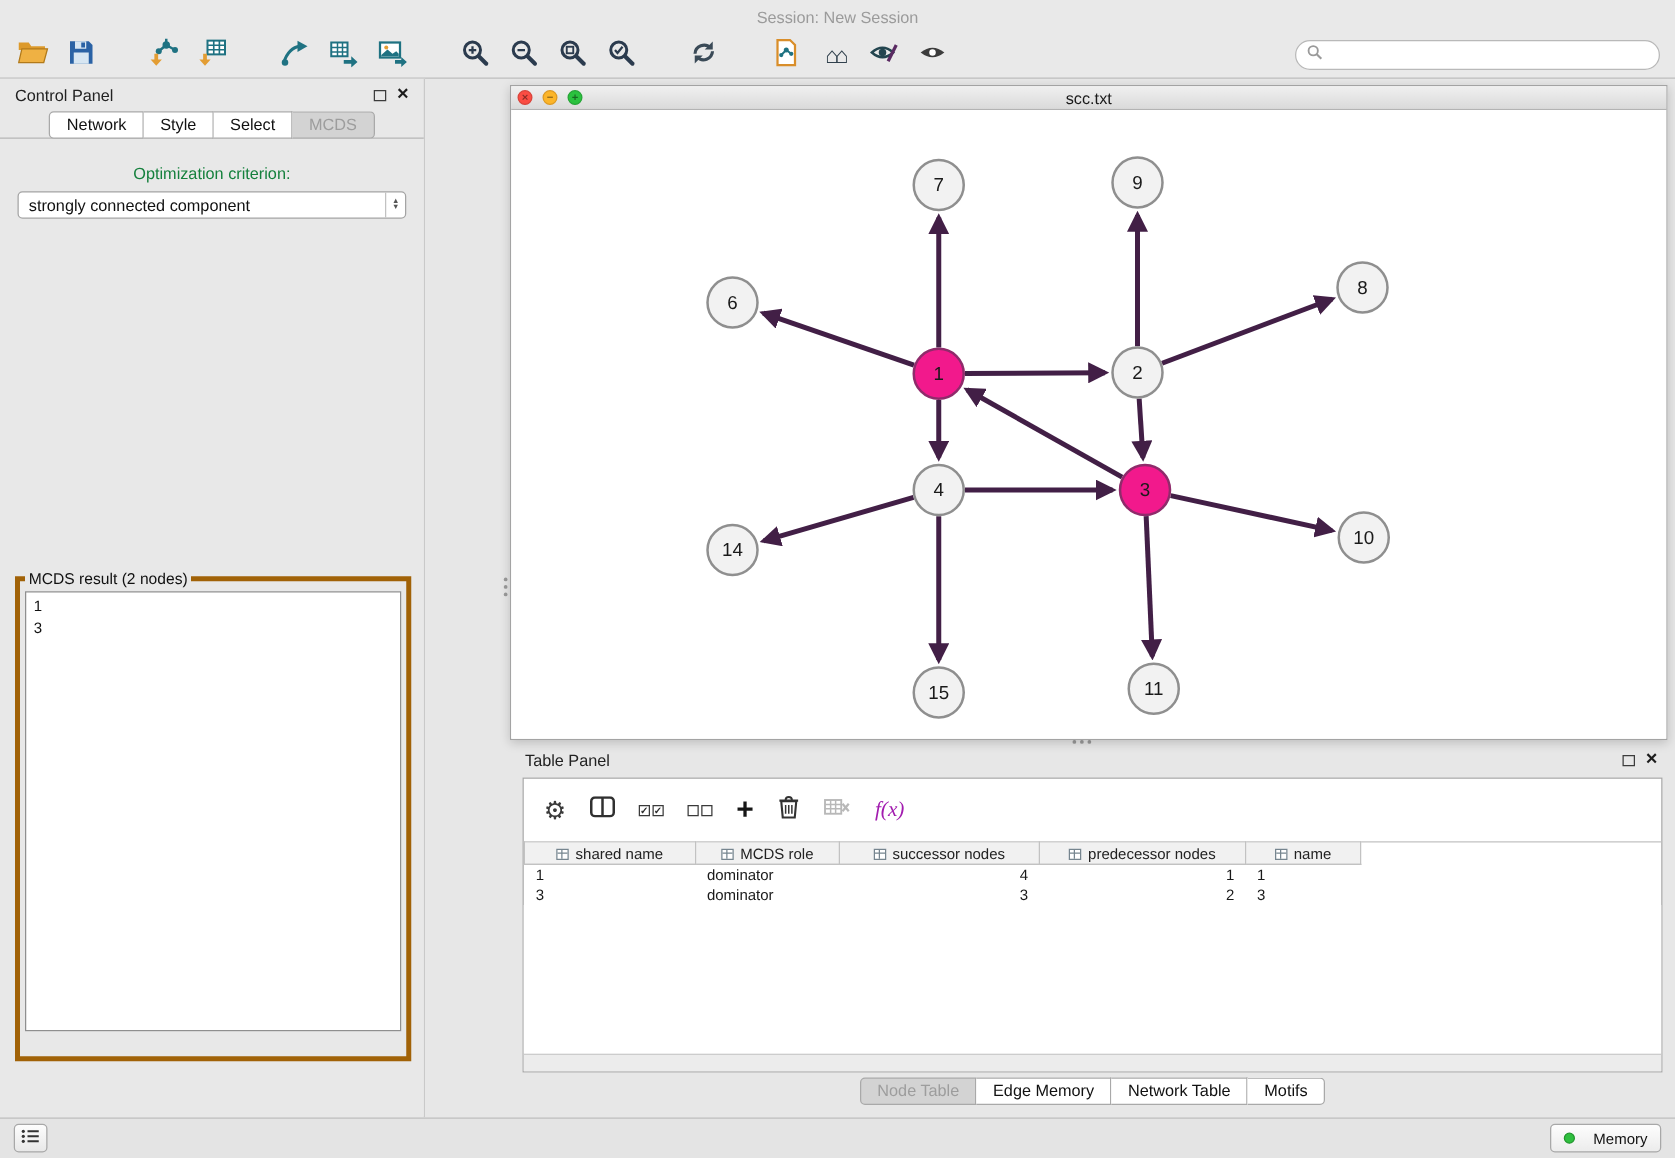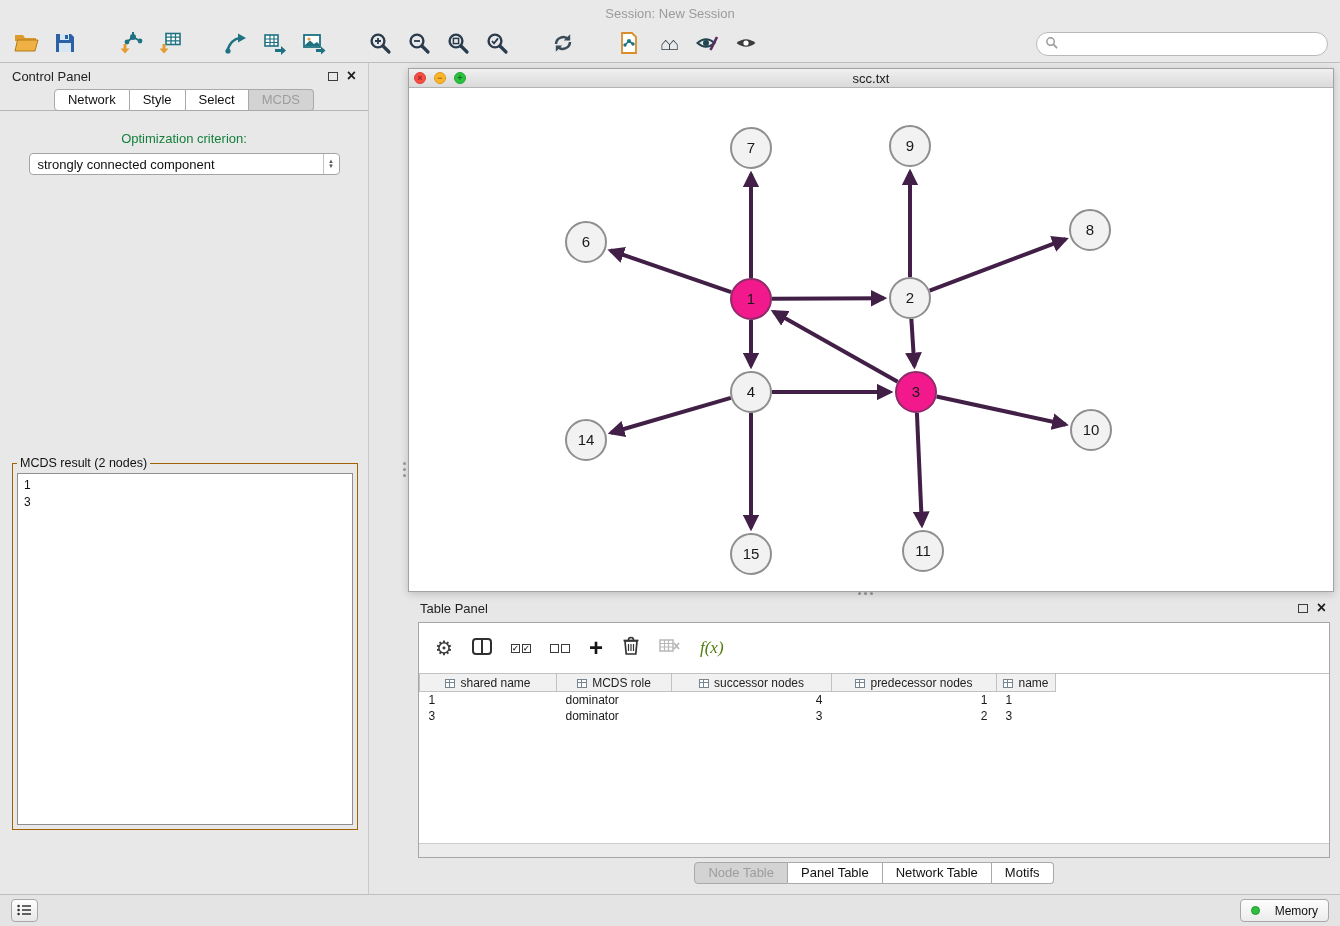--- a/index.html
+++ b/index.html
@@ -17,21 +17,21 @@
   .tb-btn { width:32px; height:30px; display:flex; align-items:center; justify-content:center; }
   .sp { width:20px; }
   .homes { font-size:18px; font-weight:bold; color:#31414d; letter-spacing:-3px; }
   .search-wrap { position:absolute; right:12px; top:5px; width:292px; height:24px;
     background:#fff; border:1px solid #b9b9b9; border-radius:12px;
     display:flex; align-items:center; padding:0 8px; gap:5px; }
   .search-wrap input { border:none; outline:none; flex:1; font-size:12px;
     font-family:"Liberation Sans",sans-serif; background:transparent; }
 
   
-  .control-panel { position:absolute; left:0; top:63px; width:369px; height:831px;
+  .control-panel { position:absolute; left:0; top:63px; width:340px; height:831px;
     background:#e8e8e8; border-right:1px solid #c9c9c9; }
   .cp-header { height:26px; display:flex; align-items:center; padding:0 12px; font-size:13px; color:#222; }
   .win-btns { margin-left:auto; display:flex; align-items:center; gap:9px; }
   .float-btn { width:10px; height:9px; border:1.5px solid #3c3c3c; display:inline-block; }
   .close-btn { font-size:16px; font-weight:bold; color:#1c1c1c; line-height:12px; }
   .seg { display:flex; justify-content:center; position:relative; z-index:2; }
   .seg .tab { background:#fff; border:1px solid #a9a9a9; border-left:none;
     padding:2px 13px 3px; font-size:13px; color:#111; white-space:nowrap; }
   .seg .tab:first-child { border-left:1px solid #a9a9a9; border-radius:4px 0 0 4px; }
   .seg .tab:last-child { border-radius:0 4px 4px 0; }
@@ -41,21 +41,21 @@
   .opt-label { text-align:center; margin-top:20px; font-size:13px; color:#15803d; }
   .dropdown { width:311px; height:22px; margin:7px auto 0; background:#fff;
     border:1px solid #a4a4a4; border-radius:4px; display:flex; align-items:center;
     font-size:13px; color:#111; padding-left:8px; }
   .dropdown .stepper { margin-left:auto; width:16px; height:100%; border-left:1px solid #c2c2c2;
     display:flex; flex-direction:column; align-items:center; justify-content:center;
     font-size:6px; line-height:5px; color:#555; }
   .btn-row { display:flex; justify-content:center; gap:14px; margin-top:11px; }
   .btn { height:21px; background:#fff; border:1px solid #a6a6a6; border-radius:4px;
     font-size:13px; color:#111; padding:1px 14px; display:flex; align-items:center; }
-  fieldset.result-fs { border:1px solid #a16207; margin:281px 10px 0 12px; padding:3px 4px 4px; }
+  fieldset.result-fs { border:4px solid #a16207; margin:281px 10px 0 12px; padding:3px 4px 20px; }
   fieldset.result-fs legend { font-size:12.5px; color:#111; padding:0 3px; }
   .result-box { background:#fff; border:1px solid #8f8f8f; height:352px;
     font-size:12px; color:#111; padding:3px 6px; white-space:pre; line-height:17px; }
 
   
   .network-window { position:absolute; left:408px; top:68px; width:926px; height:524px;
     border:1px solid #a3a3a3; background:#fff; box-shadow:0 2px 8px rgba(0,0,0,0.18); }
   .net-titlebar { height:19px; background:linear-gradient(#f0f0f0,#dadada);
     border-bottom:1px solid #b3b3b3; position:relative; display:flex;
     align-items:center; justify-content:center; font-size:13px; color:#1a1a1a; }
@@ -68,21 +68,21 @@
   .net-canvas { width:924px; height:503px; background:#fff; }
 
   
   .table-panel { position:absolute; left:408px; top:596px; width:932px; height:290px; }
   .tp-header { height:24px; display:flex; align-items:center; padding:0 14px 0 12px; font-size:13px; color:#222;gap:30px; }
   .tp-container { position:absolute; left:10px; right:10px; top:26px; height:236px;
     background:#fff; border:1px solid #a6a6a6; display:flex; flex-direction:column; }
   .tp-toolbar { height:50px; display:flex; align-items:center; gap:19px; padding-left:16px; }
   .gear { font-size:20px; color:#3a3a3a; }
   .plus { font-size:24px; font-weight:bold; color:#161616; line-height:20px; }
-  .fx { font-family:"Liberation Serif", serif; font-style:italic; font-size:17px; color:#4d7c0f; }
+  .fx { font-family:"Liberation Serif", serif; font-style:italic; font-size:17px; color:#a21caf; }
   .checks { display:flex; gap:2px; }
   .chk { width:9px; height:9px; border:1.5px solid #3a3a3a; font-size:8px; line-height:7px;
     color:#2a2a2a; text-align:center; font-weight:bold; }
   table.node-table { border-collapse:collapse; width:100%; table-layout:fixed; }
   table.node-table th { background:#f1f1f1; border:1px solid #c2c2c2; font-weight:normal;
     font-size:12px; color:#222; height:18px; text-align:center; white-space:nowrap; overflow:hidden; }
   table.node-table th.filler { background:#fff; border:none; border-top:1px solid #c2c2c2; }
   table.node-table td { font-size:12px; color:#191919; height:16px; padding:0 9px;
     white-space:nowrap; overflow:hidden; }
   .col-icon { width:10px; height:9px; border:1px solid #76858f; display:inline-block;
@@ -406,21 +406,21 @@
             </svg></span>
         <span class="fx">f(x)</span>
       </div>
       <table class="node-table">
         <thead>
             <tr id="tbl-head">
               <th style="width: 137px; margin-left: 36px;"><span class="col-icon"></span><span>shared name</span></th>
               <th style="width: 115px;"><span class="col-icon"></span><span>MCDS role</span></th>
               <th style="width: 160px;"><span class="col-icon"></span><span>successor nodes</span></th>
               <th style="width: 165px;"><span class="col-icon"></span><span>predecessor nodes</span></th>
-              <th style="width: 59px;"><span class="col-icon"></span><span>name</span></th>
+              <th style="width: 92px;"><span class="col-icon"></span><span>name</span></th>
               <th class="filler"></th>
             </tr>
           </thead>
         <tbody id="tbl-body">
             <tr>
               <td style="text-align: left;">1</td>
               <td style="text-align: left;">dominator</td>
               <td style="text-align: right;">4</td>
               <td style="text-align: right;">1</td>
               <td style="text-align: left;">1</td>
@@ -434,21 +434,21 @@
               <td style="text-align: left;">3</td>
               <td></td>
             </tr>
           </tbody>
       </table>
       <div class="tbl-fill"></div>
       <div class="hscroll"></div>
     </div>
     <div class="seg tp-tabs" id="table-tabs">
         <div class="tab active">Node Table</div>
-        <div class="tab">Panel Table</div>
+        <div class="tab">Edge Memory</div>
         <div class="tab">Network Table</div>
         <div class="tab">Motifs</div>
       </div>
   </div>
 
   <div class="statusbar">
     <div class="list-btn">
       <span><svg width="15" height="12" viewBox="0 0 15 12">
             <circle cx="1.6" cy="2" r="1.3" fill="#333"></circle>
             <circle cx="1.6" cy="6" r="1.3" fill="#333"></circle>

